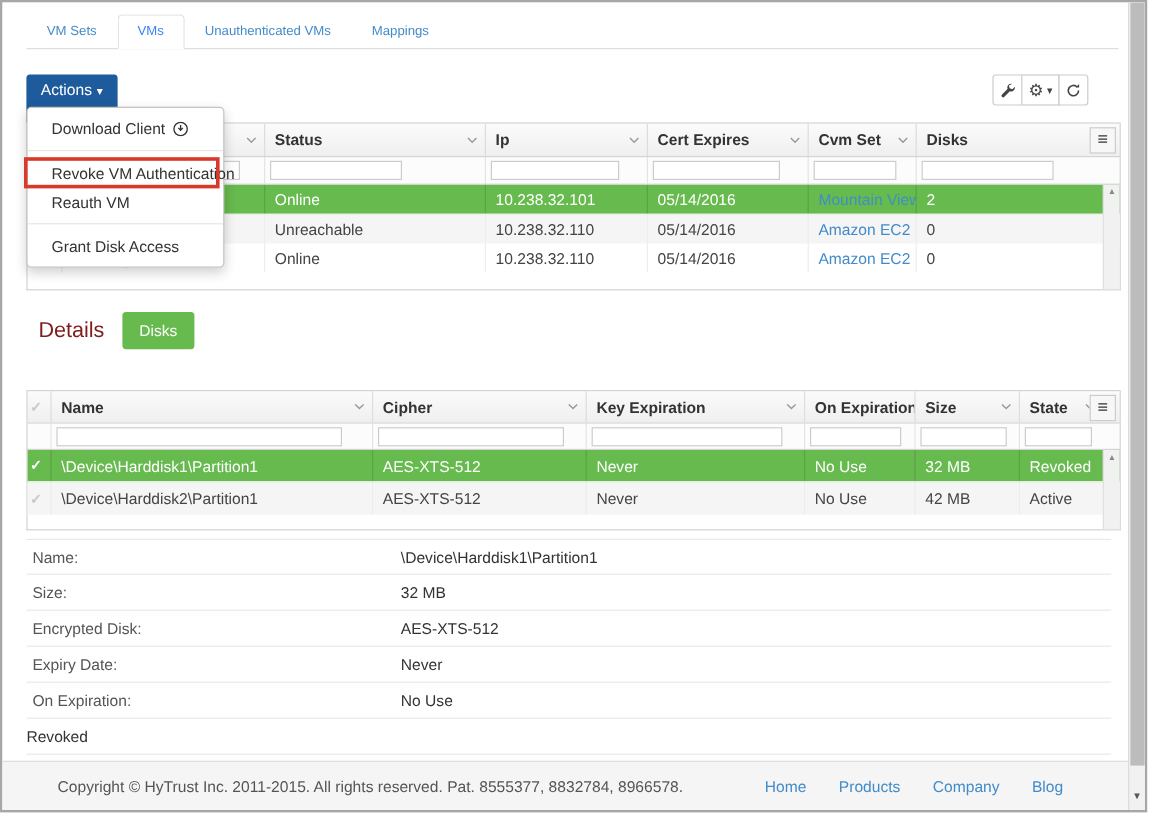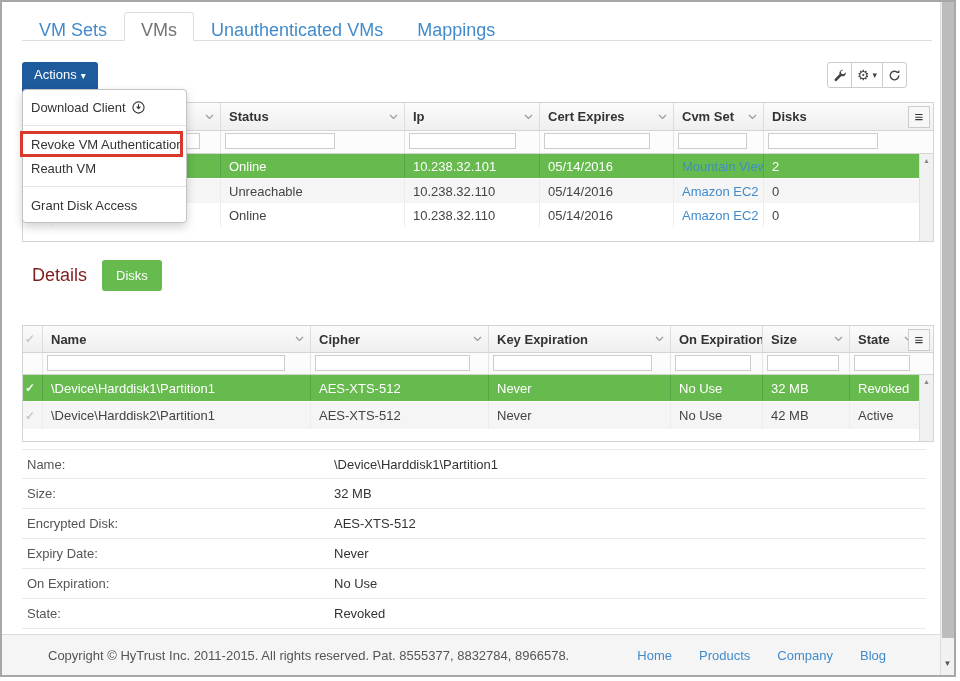--- a/index.html
+++ b/index.html
@@ -7,38 +7,38 @@
   .window { position:relative; width:956px; height:677px; border:2px solid #a7a7a7; background:#fff; overflow:hidden; margin:0; }
   .content { position:absolute; left:0; top:0; right:14px; bottom:0; background:#fff; }
 
   
   .scroll-rail { position:absolute; top:0; right:0; width:14px; height:100%; background:#f1f1f1; border-left:1px solid #dcdcdc; }
   .scroll-thumb { position:absolute; top:0; left:1px; width:12px; height:636px; background:#bcbcbc; }
   .scroll-btn { position:absolute; bottom:4px; left:0; width:13px; height:14px; text-align:center; font-size:8px; color:#555; line-height:14px; }
 
   
   .tabs { position:absolute; left:20px; top:10px; right:8px; height:29px; border-bottom:1px solid #ddd; display:flex; }
-  .tab { font-size:18px; color:#428bca; padding:7px 16px 6px; cursor:pointer; border:1px solid transparent; margin-bottom:-1px; white-space:nowrap; }
-  .tab.active { color:#737373; background:#fff; border-color:#ddd; border-bottom-color:#fff; border-radius:4px 4px 0 0; }
+  .tab { font-size:11px; color:#428bca; padding:7px 16px 6px; cursor:pointer; border:1px solid transparent; margin-bottom:-1px; white-space:nowrap; }
+  .tab.active { color:#3b82f6; background:#fff; border-color:#ddd; border-bottom-color:#fff; border-radius:4px 4px 0 0; }
 
   
   .btn-actions { position:absolute; left:20px; top:60px; height:42px; padding:0 12px; background:#1e5b9c; color:#fff; font-size:13px; line-height:26px; border-radius:3px; cursor:pointer; }
   .btn-actions .caret { font-size:10px; margin-left:4px; }
 
   
   .toolbar { position:absolute; left:826px; top:60px; display:flex; height:26px; }
   .tbtn { min-width:24px; padding:0 5px; background:#fff; border:1px solid #ccc; margin-left:-1px; display:flex; align-items:center; justify-content:center; cursor:pointer; color:#444; }
   .tbtn:first-child { border-radius:3px 0 0 3px; }
   .tbtn:last-child { border-radius:0 3px 3px 0; }
   .tbtn .gear-glyph { font-size:14px; line-height:1; }
   .tbtn .caret { font-size:9px; margin-left:3px; color:#444; }
 
   
   .dropdown { position:absolute; left:20px; top:87px; width:165px; background:#fff; border:1px solid #c3c3c3; border-radius:4px; box-shadow:0 4px 10px rgba(0,0,0,.18); z-index:30; padding:5px 0; }
-  .dd-item { position:relative; padding:5px 8px 5px 8px; font-size:13px; color:#333; white-space:nowrap; cursor:pointer; display:flex; align-items:center; gap:6px; height:24px; }
+  .dd-item { position:relative; padding:5px 8px 5px 20px; font-size:13px; color:#333; white-space:nowrap; cursor:pointer; display:flex; align-items:center; gap:6px; height:24px; }
   .dd-divider { height:1px; background:#e5e5e5; margin:6px 0; }
   .red-box { position:absolute; left:-3px; right:3px; top:-1px; bottom:-1px; border:3px solid #d9392b; pointer-events:none; }
 
   
   .grid { position:absolute; font-size:13px; color:#444; background:#fff; }
   .grid1 { left:20px; top:100px; width:912px; }
   .grid2 { left:20px; top:323px; width:912px; }
   .grid-header { display:flex; align-items:stretch; background:linear-gradient(#fbfbfb,#efefef); border:1px solid #d4d4d4; position:relative; }
   .grid1 .grid-header { height:29px; } .grid2 .grid-header { height:28px; }
   .gh-cell { display:flex; align-items:center; justify-content:space-between; padding:0 6px 0 8px; font-weight:bold; color:#333; border-left:1px solid #ddd; overflow:hidden; white-space:nowrap; cursor:pointer; }
@@ -347,21 +347,20 @@
       </div>
       <div class="d-row">
         <div class="d-label">Expiry Date:</div>
         <div class="d-value link">Never</div>
       </div>
       <div class="d-row">
         <div class="d-label">On Expiration:</div>
         <div class="d-value link">No Use</div>
       </div>
       <div class="d-row">
-        <div class="d-label">State:</div>
         <div class="d-value">Revoked</div>
       </div>
     </div>
 
     <div class="footer">
       <div class="f-copy">Copyright © HyTrust Inc. 2011-2015. All rights reserved. Pat. 8555377, 8832784, 8966578.</div>
       <div class="f-links">
         <span>Home</span>
         <span>Products</span>
         <span>Company</span>

